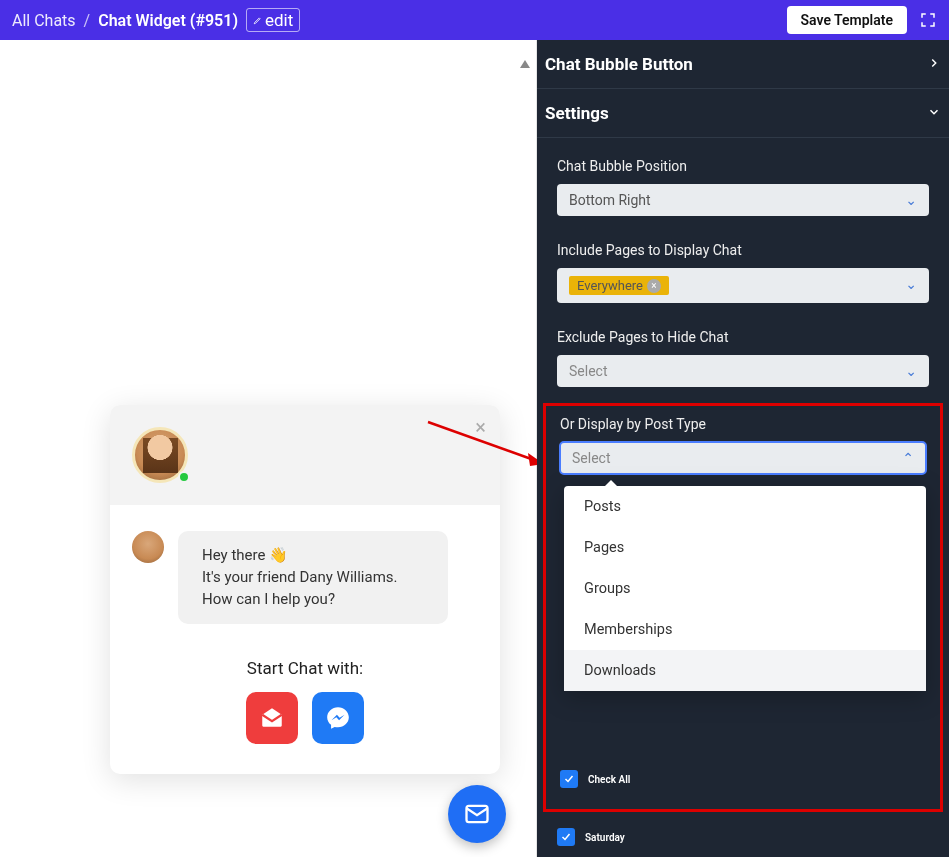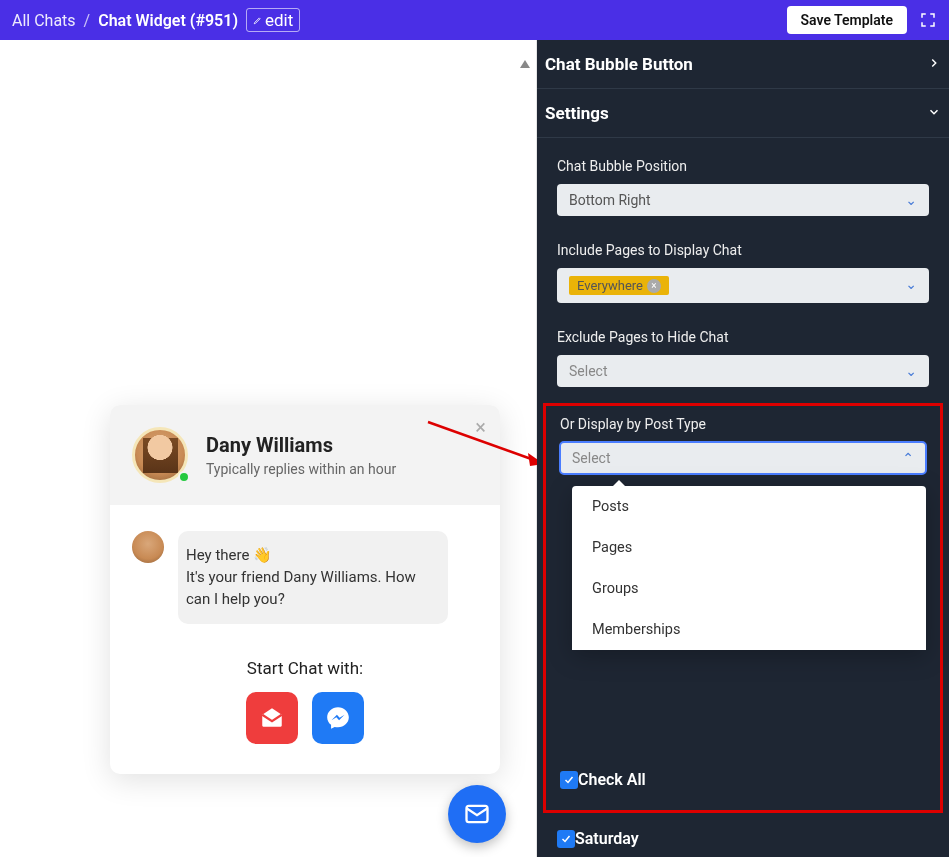--- a/index.html
+++ b/index.html
@@ -22,21 +22,21 @@
 .close-x{position:absolute;top:10px;right:14px;color:#aaa;font-size:20px;cursor:pointer}
 .avatar{width:56px;height:56px;border-radius:50%;background:radial-gradient(circle at 50% 40%,#d9a77a 0,#c88a54 60%,#8a5c33 100%);position:relative;overflow:hidden;border:3px solid #f5e6b8}
 .avatar::after{content:"";position:absolute;inset:0;background:radial-gradient(circle at 50% 35%,#f2c9a2 0 30%,transparent 31%),linear-gradient(#7a4a23,#5a3418) 50% 55%/70% 70% no-repeat}
 .presence{position:absolute;bottom:0;right:-2px;width:12px;height:12px;border-radius:50%;background:#25c93f;border:2px solid #f3f3f3}
 .head-text{flex:1}
 .agent-name{font-size:20px;font-weight:700;color:#222;margin-bottom:4px}
 .agent-sub{font-size:14px;color:#666}
 .chat-body{padding:26px 22px 30px}
 .msg-row{display:flex;gap:14px;align-items:flex-start}
 .avatar-sm{width:32px;height:32px;border-radius:50%;background:radial-gradient(circle at 50% 40%,#d9a77a 0,#c88a54 60%,#8a5c33 100%);flex:none}
-.bubble{background:#f1f1f1;border-radius:10px;padding:14px 8px;font-size:15px;color:#333;line-height:1.45;max-width:270px}
+.bubble{background:#f1f1f1;border-radius:10px;padding:14px 24px;font-size:15px;color:#333;line-height:1.45;max-width:270px}
 .start-label{text-align:center;font-weight:400;font-size:17px;color:#222;margin:34px 0 14px}
 .start-buttons{display:flex;justify-content:center;gap:14px}
 .sq-btn{width:52px;height:52px;border-radius:10px;display:flex;align-items:center;justify-content:center;cursor:pointer}
 .sq-red{background:#ef3d3d}
 .sq-blue{background:#1f7af5}
 .sq-btn svg{width:26px;height:26px;fill:#fff}
 .fab{position:absolute;right:30px;bottom:14px;width:58px;height:58px;border-radius:50%;background:#1f6ef5;display:flex;align-items:center;justify-content:center;cursor:pointer;box-shadow:0 4px 12px rgba(0,0,0,.25)}
 .fab svg{width:28px;height:28px;stroke:#fff;stroke-width:2;fill:none}
 .arrow-annot{position:absolute;top:380px;left:426px;pointer-events:none}
 .arrow-annot svg{width:120px;height:50px}
@@ -46,25 +46,25 @@
 .sect-body{padding:20px}
 .field-label{font-size:14px;font-weight:400;margin-bottom:10px;color:#eee}
 .field{margin-bottom:26px}
 .select-box{background:#e9ecef;color:#555;border-radius:4px;padding:8px 12px;font-size:14px;display:flex;align-items:flex-start;justify-content:space-between;cursor:pointer;position:relative}
 .select-box.muted{color:#888}
 .tag{background:#eab308;border-radius:2px;padding:2px 8px;display:inline-flex;align-items:center;gap:4px;font-size:13px;color:#555}
 .tag .x{width:14px;height:14px;border-radius:50%;background:#aaa;color:#fff;font-size:10px;display:flex;align-items:center;justify-content:center}
 .chev{color:#4a7dd8}
 .highlight-box{border:3px solid #d00;padding:10px 14px 15px;margin:-10px -14px 10px;position:relative}
 .select-open{outline:2px solid #4a7dff;outline-offset:-1px}
-.dropdown{position:absolute;left:12px;right:0;top:44px;background:#fff;color:#333;border-radius:4px 4px 0 0;box-shadow:0 6px 24px rgba(0,0,0,.25);z-index:5}
+.dropdown{position:absolute;left:4px;right:0;top:44px;background:#fff;color:#333;border-radius:4px 4px 0 0;box-shadow:0 6px 24px rgba(0,0,0,.25);z-index:5}
 .dropdown::before{content:"";position:absolute;top:-6px;left:40px;border-left:7px solid transparent;border-right:7px solid transparent;border-bottom:7px solid #fff}
 .opt{padding:12px 20px;font-size:14.5px;cursor:pointer}
 .opt:hover,.opt.hover{background:#f3f4f6}
-.check-row{display:flex;align-items:center;padding:6px 0;font-size:16px;font-weight:600}
+.check-row{display:flex;align-items:center;gap:10px;padding:6px 0;font-size:10px;font-weight:600}
 .cbox{width:18px;height:18px;border-radius:3px;background:#1f7af5;display:flex;align-items:center;justify-content:center;cursor:pointer}
 .cbox svg{width:12px;height:12px;stroke:#fff;stroke-width:3;fill:none}
 </style>
 </head>
 <body>
 
 <div class="topbar">
   <div class="crumbs">
     <span class="crumb-link">All Chats</span>
     <span class="crumb-sep">/</span>
@@ -89,24 +89,20 @@
 <div class="workspace">
   <div class="preview">
     <div class="scroll-arrow"></div>
 
     <div class="chat-card">
       <div class="chat-head">
         <span class="close-x">×</span>
         <div style="position:relative">
           <div class="avatar"></div>
           <div class="presence"></div>
-        </div>
-        <div class="head-text">
-          <div class="agent-name">Dany Williams</div>
-          <div class="agent-sub">Typically replies within an hour</div>
         </div>
       </div>
       <div class="chat-body">
         <div class="msg-row">
           <div class="avatar-sm"></div>
           <div class="bubble" style="white-space:pre-line">Hey there 👋
 It's your friend Dany Williams. How can I help you?</div>
         </div>
         <div class="start-label">Start Chat with:</div>
         <div class="start-buttons">
@@ -190,20 +186,21 @@
         <div class="field" style="margin-bottom:6px;position:relative">
           <div class="field-label">Or Display by Post Type</div>
           <div class="select-box muted select-open" style="position:relative">
             <span>Select</span>
             <span class="chev">⌃</span>
             <div class="dropdown">
               <div class="opt">Posts</div>
               <div class="opt">Pages</div>
               <div class="opt">Groups</div>
               <div class="opt">Memberships</div>
+              <div class="opt hover">Downloads</div>
             </div>
           </div>
           <div style="height:292px"></div>
         </div>
 
         <div class="check-row" style="margin-top:-8px">
           <span class="cbox">
               <svg viewBox="0 0 24 24">
                 <path d="M5 12l5 5 9-11"></path>
               </svg>

